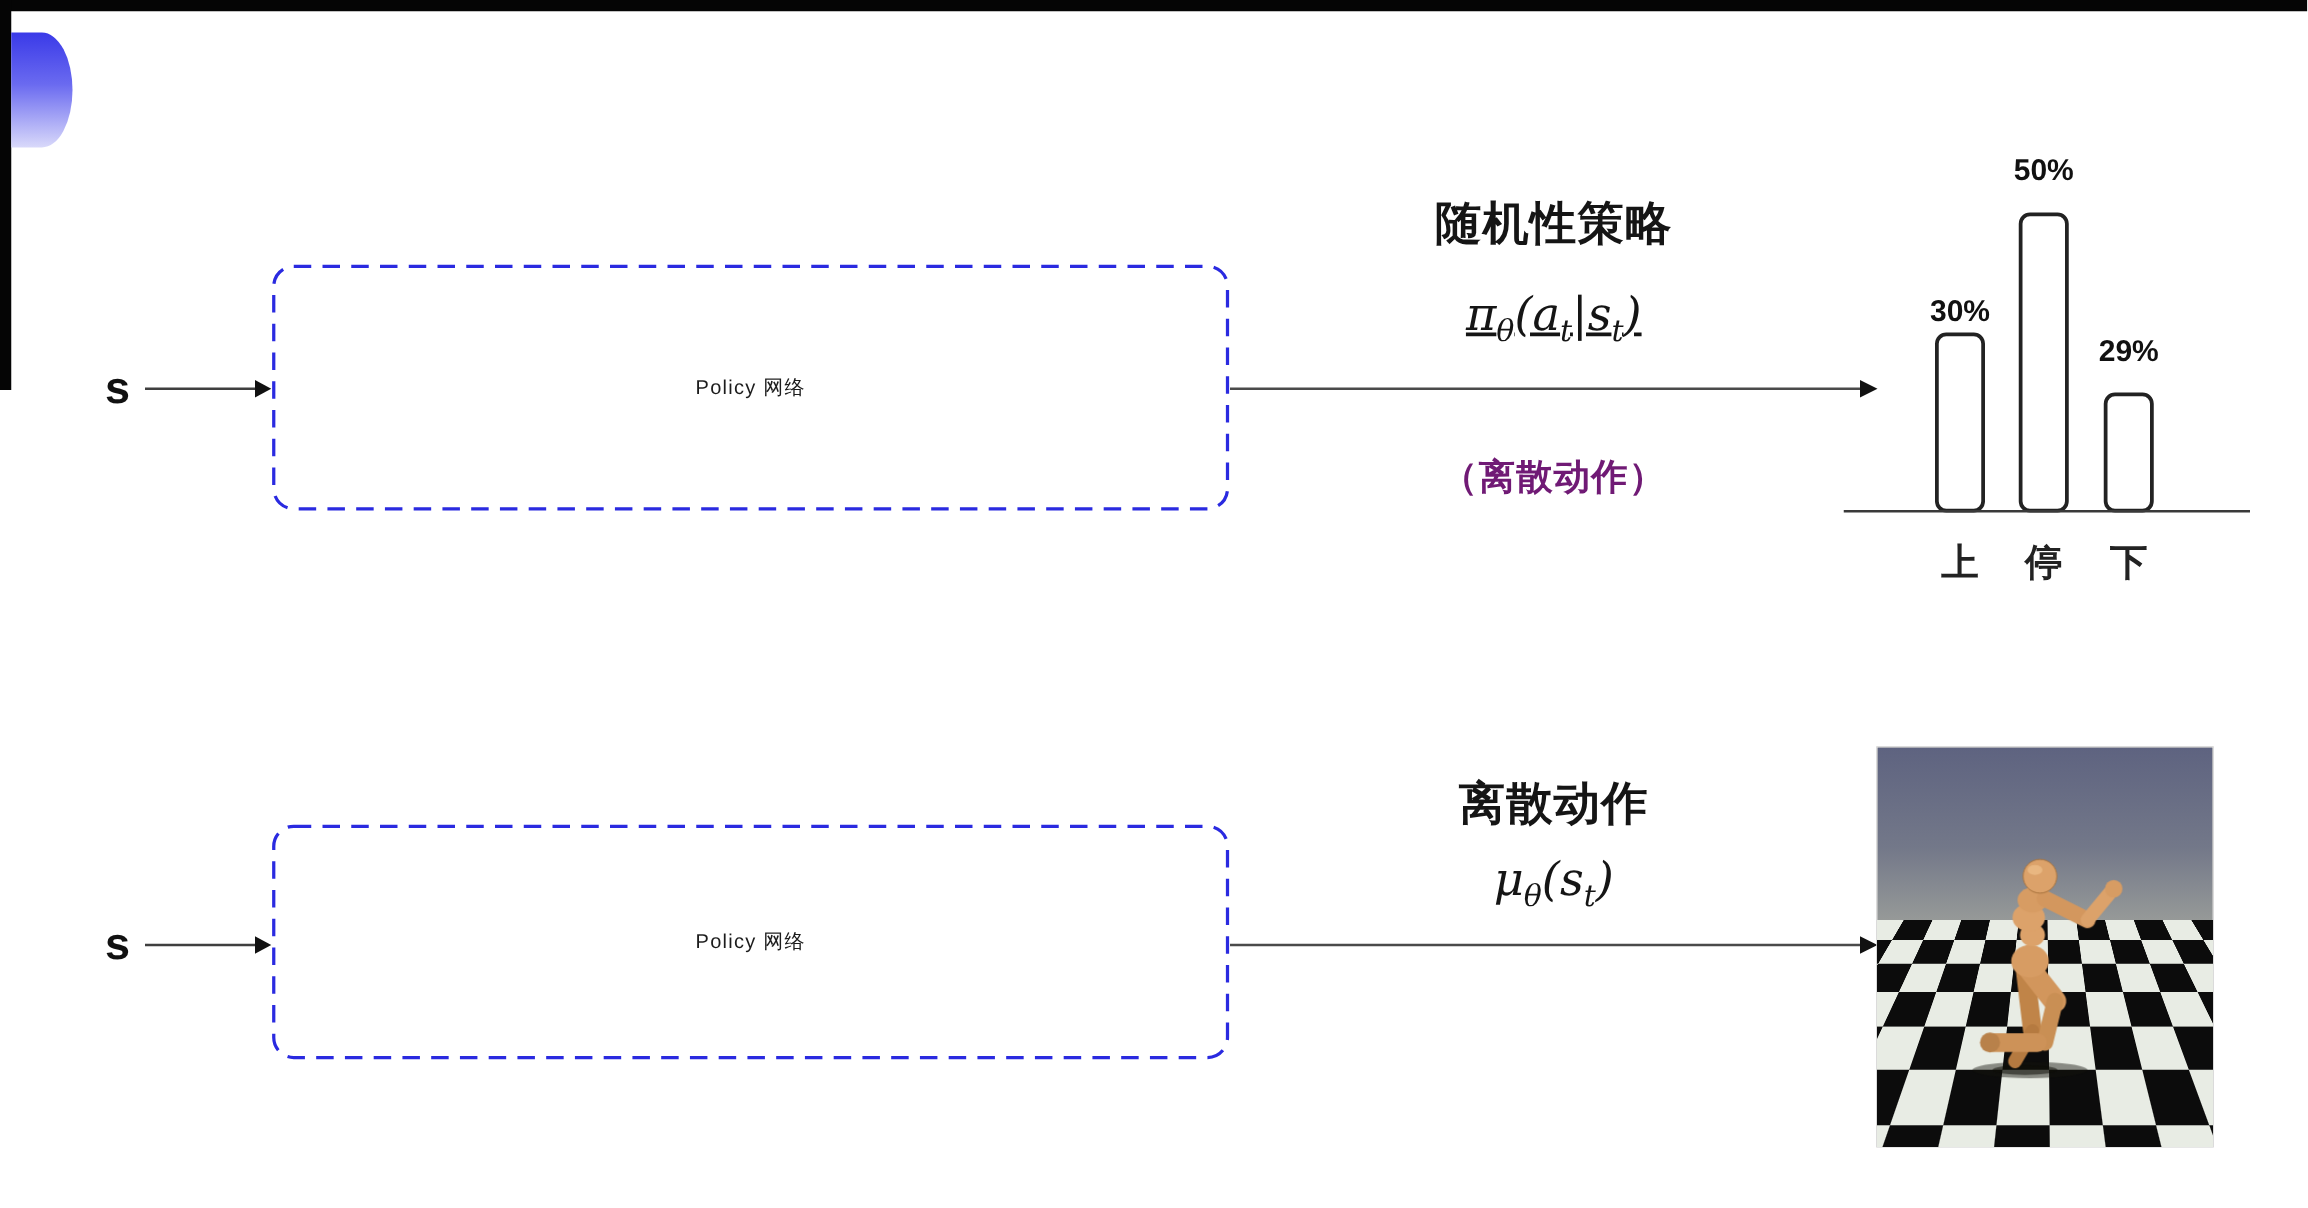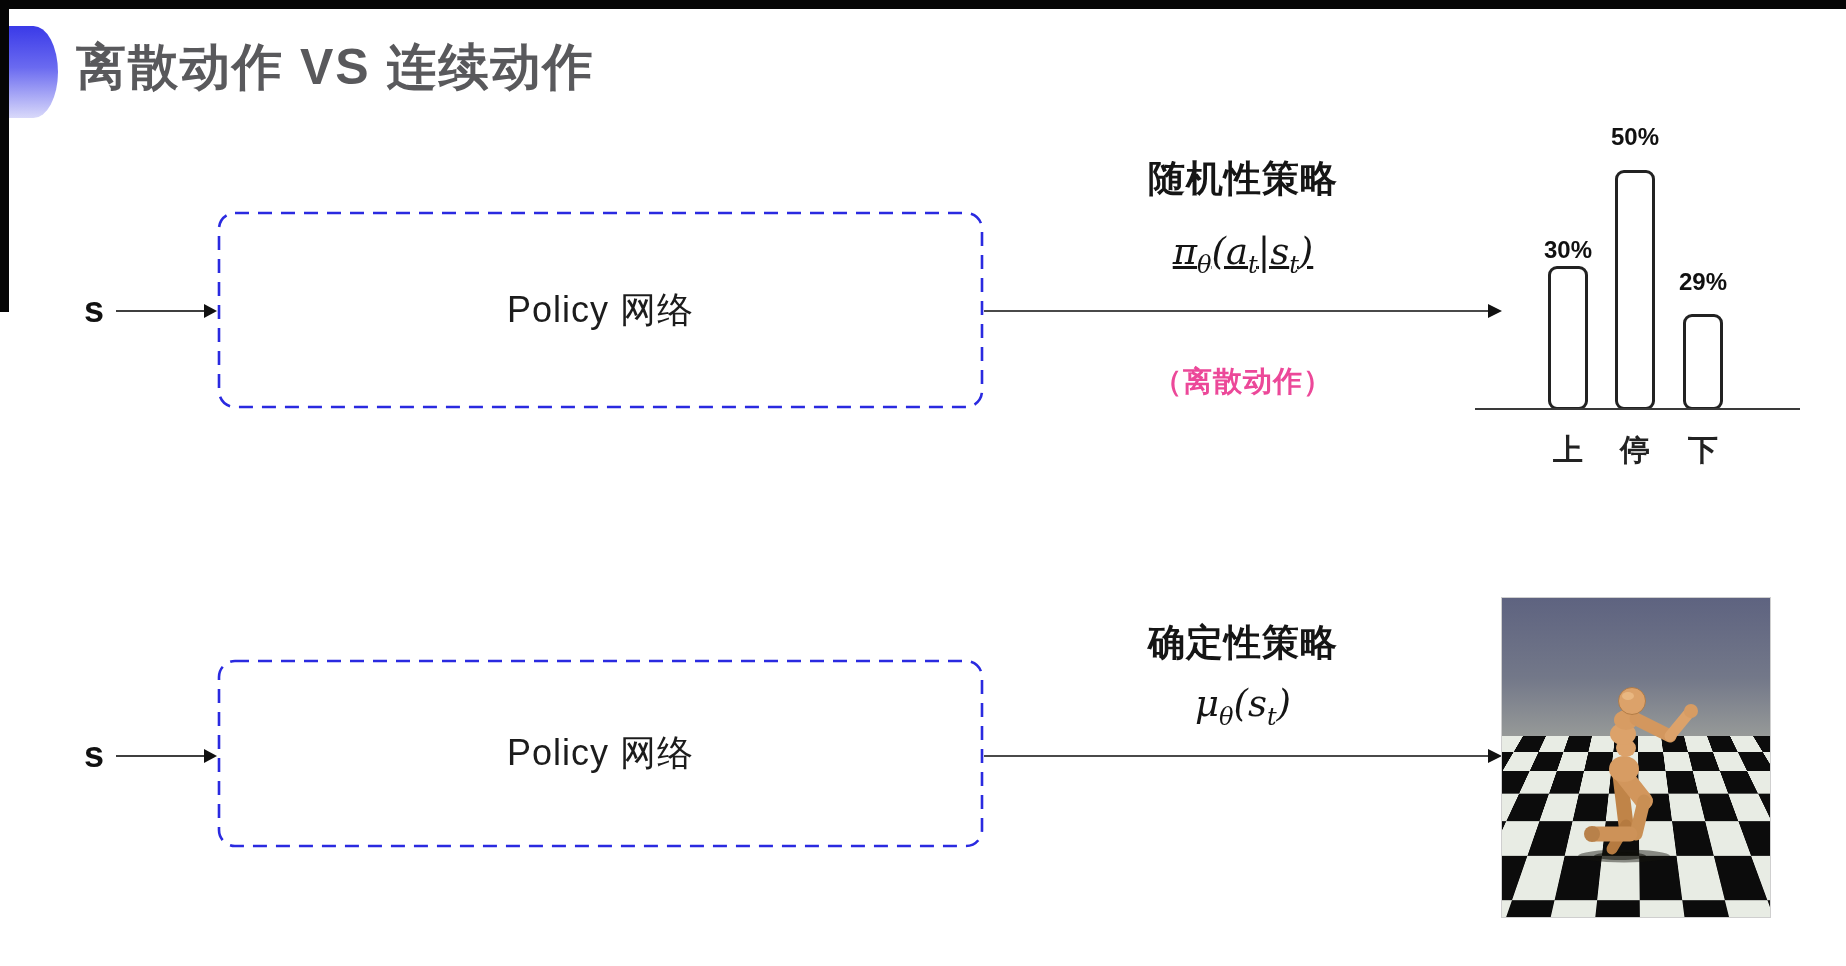--- a/index.html
+++ b/index.html
@@ -24,32 +24,32 @@
   .a-out-top{left:984px;top:301px;}
   .a-in-bottom{left:114px;top:746px;}
   .a-out-bottom{left:984px;top:746px;}
 
   .policy-box{position:absolute;width:767px;height:198px;}
   .box-top{left:217px;top:211px;}
   .box-bottom{left:217px;top:659px;height:189px;}
   .policy-box svg{position:absolute;left:0;top:0;}
   .policy-box .box-label{position:absolute;left:0;top:0;right:0;bottom:0;
     display:flex;align-items:center;justify-content:center;
-    font-size:36px;color:#1c1c1c;letter-spacing:1px;}
+    font-size:16px;color:#1c1c1c;letter-spacing:1px;}
 
   .rhs{position:absolute;left:1078px;width:330px;text-align:center;}
   .policy-type{font-size:37px;font-weight:600;color:#151515;letter-spacing:1px;}
   .pt-top{top:154px;text-align:center;}
   .pt-bottom{top:618px;}
   .formula{font-family:"DejaVu Serif","Liberation Serif",serif;font-style:italic;
     font-size:37px;color:#151515;}
   .formula sub{font-size:24px;font-style:italic;vertical-align:-9px;line-height:0;}
   .f-top{top:230px;text-decoration:underline;}
   .f-bottom{top:682px;}
-  .note{font-size:29px;font-weight:600;color:#ec4899;letter-spacing:1px;}
+  .note{font-size:29px;font-weight:600;color:#701a75;letter-spacing:1px;}
   .n-top{top:362px;}
   .n-bottom{top:814px;}
 
   .chart{position:absolute;left:1475px;top:100px;width:330px;height:370px;}
   .chart .baseline{position:absolute;left:0;right:5px;top:308px;height:2px;background:#3a3a3a;}
   .chart .bar{position:absolute;bottom:60px;width:40px;background:#ffffff;
     border:3px solid #222;border-radius:9px;box-sizing:border-box;}
   .chart .b1{left:73px;}
   .chart .b2{left:140px;}
   .chart .b3{left:208px;}
@@ -78,21 +78,20 @@
   .humanoid{position:absolute;left:60px;top:75px;}
 </style>
 </head>
 <body>
 
 <div class="stage">
   <div class="frame-top"></div>
   <div class="frame-left"></div>
 
   <div class="title-bullet"></div>
-  <div class="page-title">离散动作 VS 连续动作</div>
 
   <div class="s-label s-top">s</div>
 
   <svg class="arrow-svg a-in-top" width="104" height="20">
     <line x1="2" y1="10" x2="90" y2="10" stroke="#3f3f3f" stroke-width="2"></line>
     <polygon points="90,3 90,17 103,10" fill="#111"></polygon>
   </svg>
 
   <div class="policy-box box-top">
     <svg width="767" height="198">
@@ -137,21 +136,21 @@
       <rect x="2" y="2" width="763" height="185" rx="16" fill="none" stroke="#2a2ae0" stroke-width="2.6" stroke-dasharray="14 9"></rect>
     </svg>
     <div class="box-label">Policy 网络</div>
   </div>
 
   <svg class="arrow-svg a-out-bottom" width="520" height="20">
     <line x1="0" y1="10" x2="504" y2="10" stroke="#4a4a4a" stroke-width="2"></line>
     <polygon points="504,3 504,17 518,10" fill="#111"></polygon>
   </svg>
 
-  <div class="rhs policy-type pt-bottom">确定性策略</div>
+  <div class="rhs policy-type pt-bottom">离散动作</div>
 
   <div class="rhs formula f-bottom"><span>μ</span><sub>θ</sub><span>(s</span><sub>t</sub><span>)</span></div>
 
 
   <div class="scene">
     <div class="sky"></div>
     <div class="floor"></div>
     <div class="smudge"></div>
     <div class="glow"></div>
     <svg class="humanoid" width="150" height="195" viewBox="0 0 150 195">

